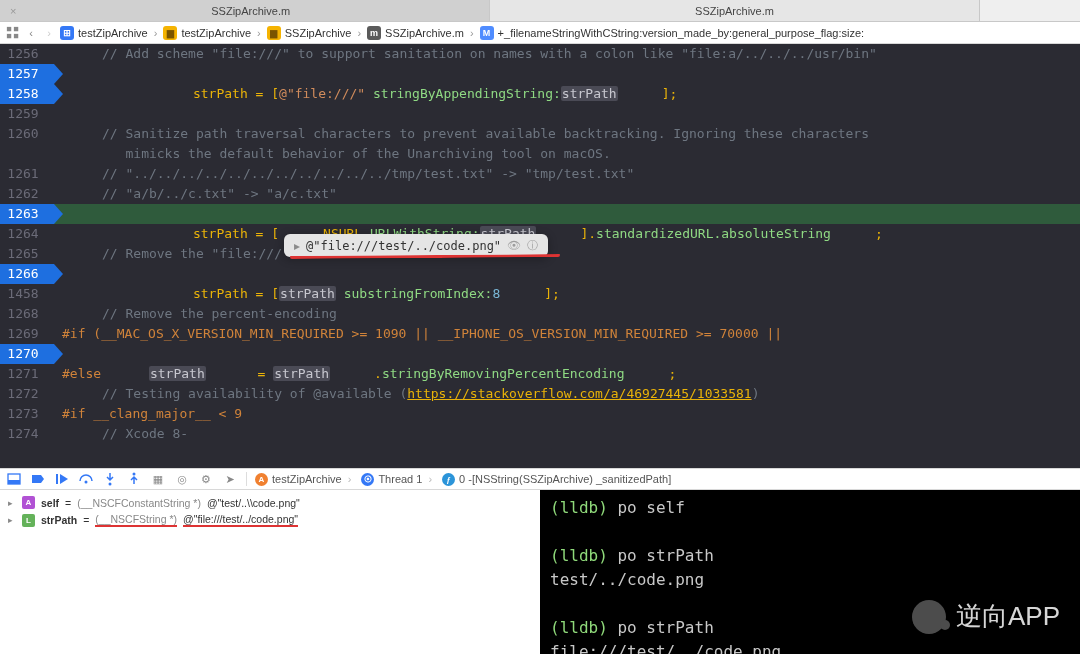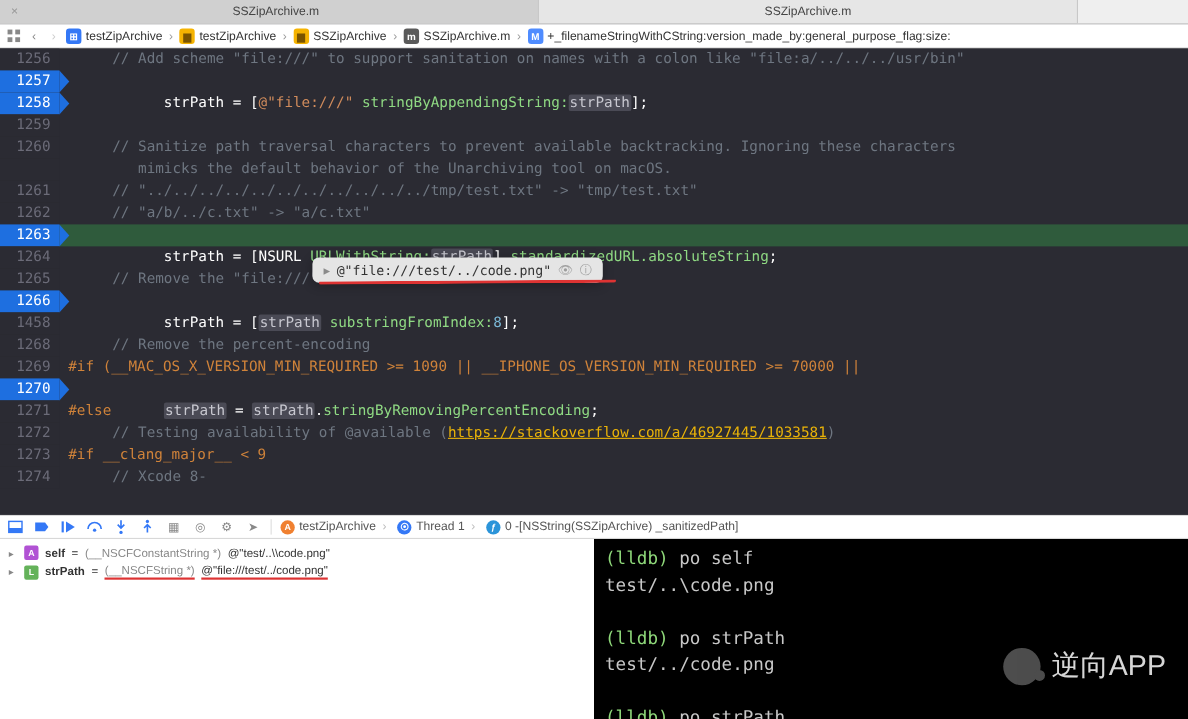--- a/index.html
+++ b/index.html
@@ -29,35 +29,35 @@
   .badge.proj { background:#3478f6; }
   .badge.folder { background:#f5b301; color:#7a5400;}
   .badge.m { background:#5a5a5a; }
   .badge.method { background:#4f8cff; }
 
   
   .code-area { position: relative; height: 424px; background: #2b2b33; overflow: hidden; }
   .codelines { position:absolute; left:0; top:0; right:0; }
   .line { display:flex; height:20px; line-height:20px; }
   .line.wrap { height:20px; }
-  .lnum { flex:0 0 54px; text-align:right; padding-right:8px; color:#6b6b78; background:#2b2b33; position:relative; }
+  .lnum { flex:0 0 54px; text-align:center; padding-right:8px; color:#6b6b78; background:#2b2b33; position:relative; }
   .line.bp .lnum { background:#1e6fe0; color:#fff; }
   .line.bp .lnum::after {
     content:""; position:absolute; right:-9px; top:0;
     border-top:10px solid transparent; border-bottom:10px solid transparent;
     border-left:9px solid #1e6fe0;
   }
   .line.pc .code { background:#2f5b3c; }
   .code { flex:1; padding-left:48px; white-space: pre; color:#c8c8d0; }
 
   
   .cm { color:#6e7681; }   
   .str { color:#d18c5c; }  
   .num { color:#7ab7d6; }   
-  .var { color:#ffffff; }
+  .var { color:#eab308;margin-left:44px; }
   .sel { color:#8fd983; }
   .hl { background:#4a4a55; border-radius:2px; padding:0 1px; }
   .url { color:#eab308; text-decoration: underline; }
   .pre { color:#d0833a; }   
 
   
   .bpstatus {
     position:absolute; right:0; top: 160px; height:20px;
     display:flex; align-items:center; gap:8px;
     background:#2f5b3c; padding:0 6px 0 0; color:#cde9cf; font-size:12px;
@@ -105,21 +105,21 @@
   .vars .vbadge { display:inline-flex; width:13px; height:13px; border-radius:2px; color:#fff; font-size:8px; font-weight:700; align-items:center; justify-content:center; }
   .vbadge.A { background:#b152d4; }
   .vbadge.L { background:#64b25a; }
   .vars .under { display:inline-block; border-bottom:2px solid #d33; }
 
   .console { flex:1; background:#000; color:#ddd; font-family: Menlo, monospace; font-size:16px; padding:6px 10px; line-height:1.5; }
   .console .prompt { color:#8fd97a; }
   .console .out { color:#c8c8c8; }
 
   
-  .wm { position:absolute; right:20px; bottom:31px; display:flex; align-items:center; gap:10px; color:#eee; font-family: "PingFang SC", sans-serif; font-size:26px; opacity:.9; }
+  .wm { position:absolute; right:20px; bottom:20px; display:flex; align-items:center; gap:10px; color:#eee; font-family: "PingFang SC", sans-serif; font-size:26px; opacity:.9; }
   .wm .bubble { width:34px; height:34px; border-radius:50%; background:#555; position:relative; }
   .wm .bubble::after { content:""; position:absolute; right:-4px; bottom:4px; width:10px; height:10px; border-radius:50%; background:#555; }
 </style>
 </head>
 <body>
 
 <div class="tabbar">
   <div class="tab active">
     <span style="opacity:.4">×</span>
     <span class="t">SSZipArchive.m</span>
@@ -354,21 +354,20 @@
       <span class="vbadge L">L</span>
       <b>strPath</b>
       <span>=</span>
       <span class="vtype under">(__NSCFString *)</span>
       <span class="under">@"file:///test/../code.png"</span>
     </div>
   </div>
 
   <div class="console">
     <div><span class="prompt">(lldb)</span> <span class="out">po self</span></div>
-    <div class="out">test/..\code.png</div>
     <div>&nbsp;</div>
     <div><span class="prompt">(lldb)</span> <span class="out">po strPath</span></div>
     <div class="out">test/../code.png</div>
     <div>&nbsp;</div>
     <div><span class="prompt">(lldb)</span> <span class="out">po strPath</span></div>
     <div class="out">file:///test/../code.png</div>
     <div>&nbsp;</div>
 
   </div>
 </div>

